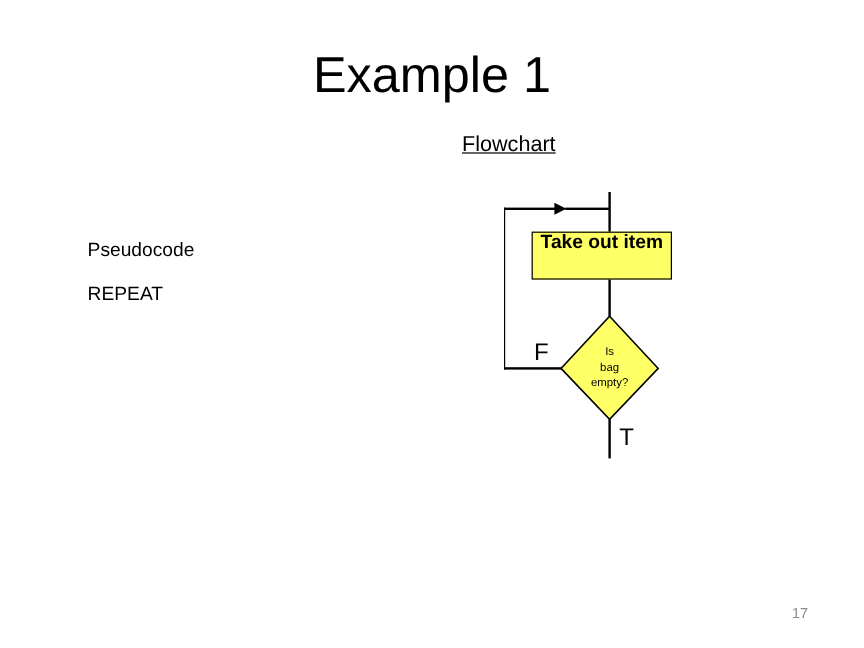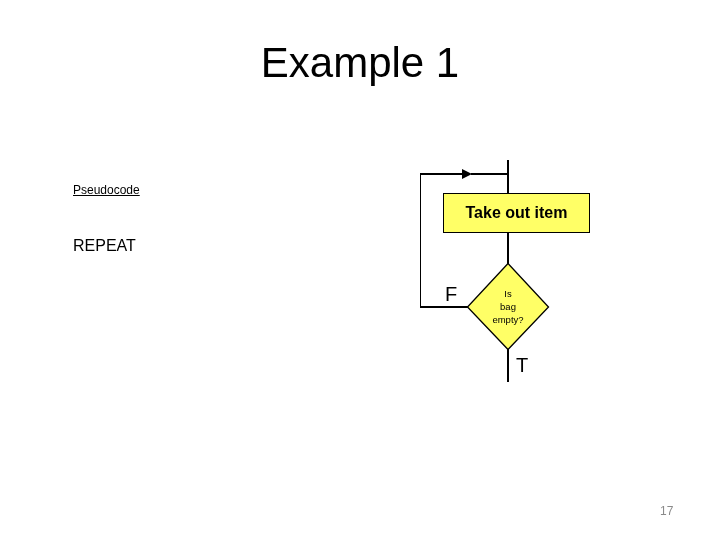--- a/index.html
+++ b/index.html
@@ -34,23 +34,22 @@
   .flowchart-heading {
     position: absolute;
     left: 385px;
     top: 110px;
     font-size: 18px;
     text-decoration: underline;
   }
   .pseudocode-heading {
     position: absolute;
     left: 73px;
-    top: 183px;
-    font-size: 12px;
-    text-decoration: underline;
+    top: 200px;
+    font-size: 16px;
   }
   .pseudo-line {
     position: absolute;
     font-size: 16px;
     white-space: nowrap;
   }
   .pseudo-repeat { left: 73px;  top: 237px; }
   .pseudo-take   { left: 103px; top: 260px; }
   .pseudo-until  { left: 73px;  top: 292px; }
 
@@ -75,27 +74,27 @@
     height: 0;
     border-top: 5.4px solid transparent;
     border-bottom: 5.4px solid transparent;
     border-left: 10px solid #000000;
   }
 
   .process-box {
     position: absolute;
     left: 443px;
     top: 193px;
-    width: 147px;
+    width: 117px;
     height: 40px;
     box-sizing: border-box;
     background: #FFFF66;
     border: 1.5px solid #000000;
     display: flex;
-    align-items: center;
+    align-items: flex-start;
     justify-content: center;
   }
   .process-label {
     font-size: 16px;
     font-weight: bold;
     white-space: nowrap;
   }
 
   .decision-diamond-svg {
     position: absolute;
@@ -130,20 +129,21 @@
     color: #8a8a8a;
   }
 </style>
 </head>
 <body>
 
 <div class="slide">
 
   <div class="slide-title">Example 1</div>
 
+  <div class="flowchart-heading">Flowchart</div>
 
   <div class="pseudocode-heading">Pseudocode</div>
   <div class="pseudo-line pseudo-repeat">REPEAT</div>
 
   <div>
     <div class="fline entry-stub"></div>
     <div class="fline loop-top-thick"></div>
     <div class="loop-arrowhead"></div>
     <div class="fline loop-top-thin"></div>
     <div class="fline loop-left"></div>

